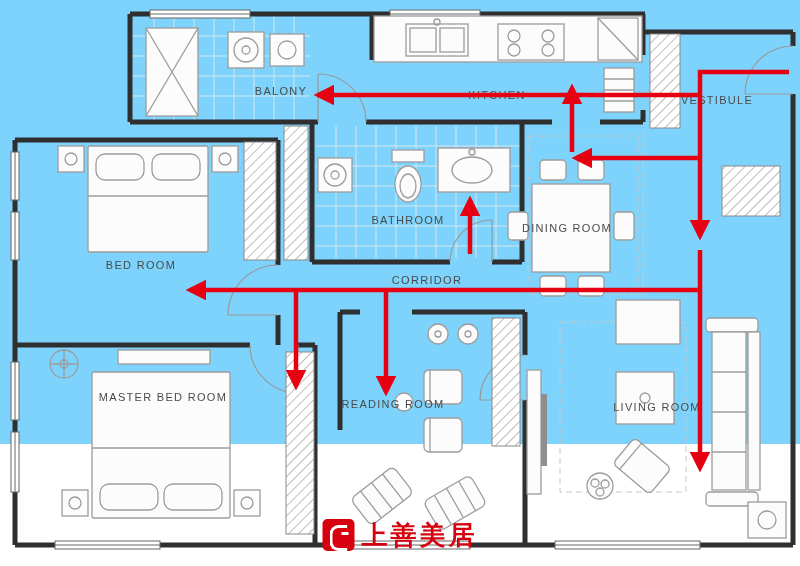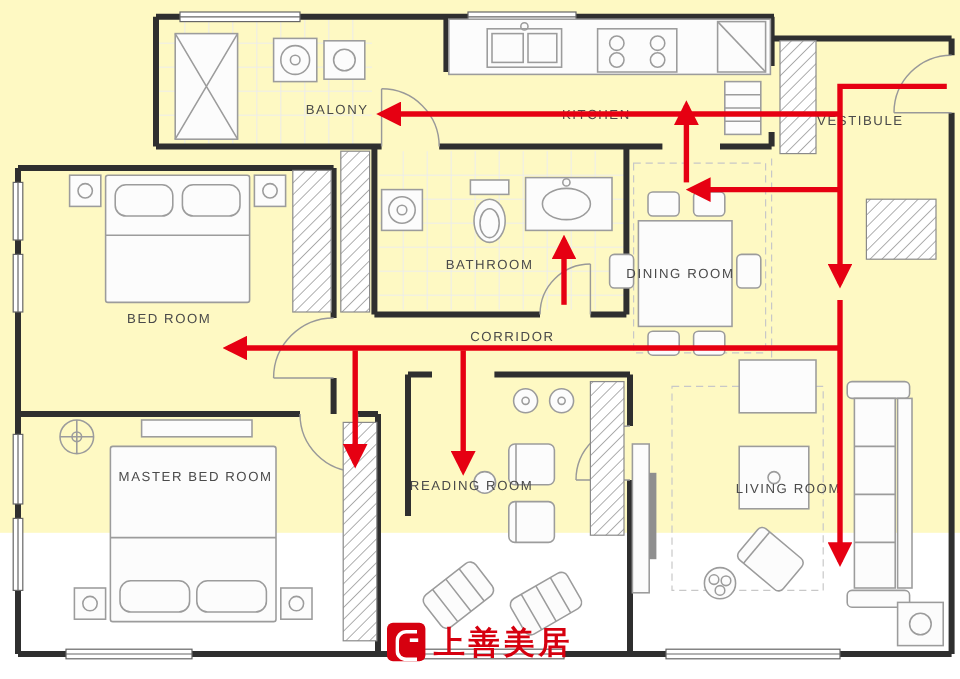--- a/index.html
+++ b/index.html
@@ -1,17 +1,17 @@
 <!DOCTYPE html>
 <html style="--arrow: #e60012; --wall: #2f2f2f; --furniture: #9c9c9c; --label: #4a4a4a; --watermark: #d6000f;"><head>
 <meta charset="utf-8">
 <style>
   html,body{margin:0;padding:0;background:#fff;}
   body{width:800px;height:566px;overflow:hidden;font-family:"Liberation Sans",sans-serif;}
-  .stage{position:relative;width:800px;height:444px;background:#fef9c3;}
+  .stage{position:relative;width:800px;height:444px;background:#7dd3fc;}
   .stage > svg{position:absolute;left:0;top:0;}
 
   
   .wall{stroke:var(--wall,#2f2f2f);stroke-width:5;fill:none;}
   .win{fill:#ffffff;stroke:#666;stroke-width:1;}
   .winline{stroke:#666;stroke-width:1;}
   .furn{fill:none;stroke:var(--furniture,#9c9c9c);stroke-width:1.3;}
   .furnf{fill:#fcfcfc;stroke:var(--furniture,#9c9c9c);stroke-width:1.3;}
   .grid{fill:none;stroke:#ececec;stroke-width:0.8;}
   .dash{fill:none;stroke:#c8c8c8;stroke-width:1;stroke-dasharray:6 4;}

